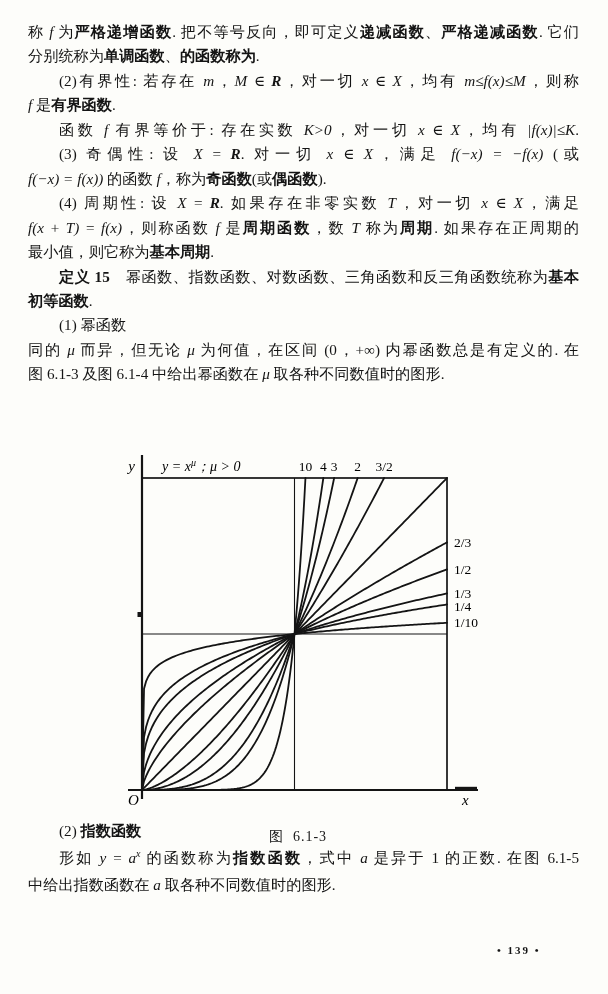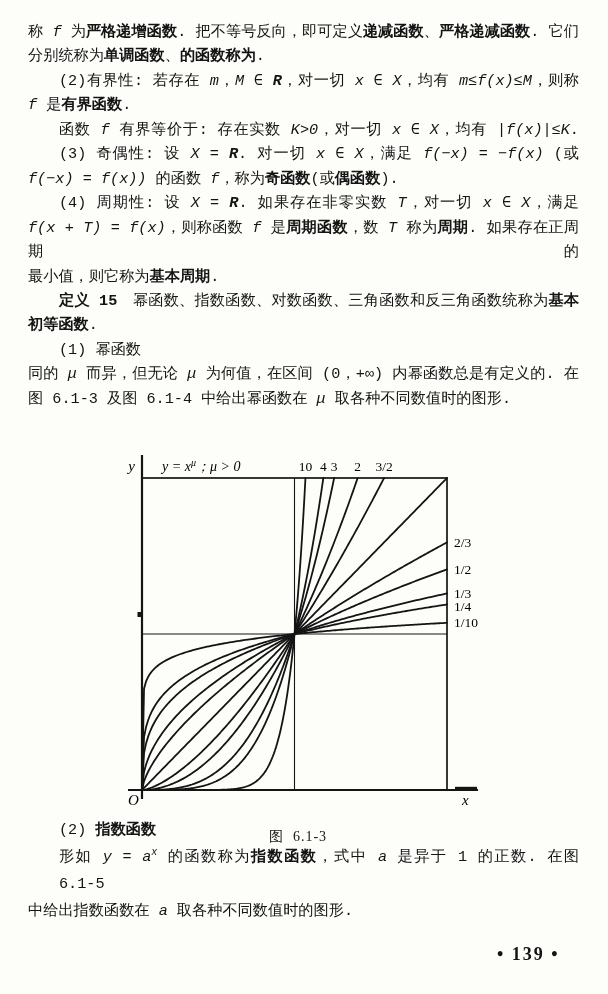--- a/index.html
+++ b/index.html
@@ -3,29 +3,29 @@
 <meta charset="utf-8">
 <style>
   html,body{margin:0;padding:0;background:#9a9a9a;}
   .page{
     position:relative;width:608px;height:994px;margin:0 auto;
     background:#fdfdfa;color:#141414;overflow:hidden;
     font-family:"Liberation Serif","DejaVu Serif",serif;
   }
   #top-text{position:absolute;left:28px;top:20px;width:551px;font-size:15.2px;line-height:24.45px;}
   #bottom-text{position:absolute;left:28px;top:817px;width:551px;font-size:15.2px;line-height:27px;}
-  .line{min-height:1em;font-family:Liberation Mono, monospace;}
+  .line{min-height:1em;}
   .line.ind{padding-left:31px;}
   .line.jf{text-align:justify;text-align-last:justify;}
   .bld{font-weight:bold;}
   .itl{font-style:italic;}
   .sp{font-size:10px;vertical-align:super;line-height:0;}
   .figure{position:absolute;left:88px;top:450px;width:420px;}
   .caption{text-align:center;margin-top:4px;font-size:14px;white-space:pre;letter-spacing:1px;}
-  .pageno{position:absolute;left:497px;top:944px;font-size:18px;font-weight:bold;letter-spacing:2px;}
+  .pageno{position:absolute;left:497px;top:944px;font-size:11px;font-weight:bold;letter-spacing:2px;}
   svg text{font-family:"Liberation Serif","DejaVu Serif",serif;}
 </style>
 </head>
 <body>
 
 <div class="page">
   <div id="top-text">
       <div class="line jf"><span>称 </span><span class="itl">f</span><span> 为</span><span class="bld">严格递增函数</span><span>. 把不等号反向，即可定义</span><span class="bld">递减函数</span><span>、</span><span class="bld">严格递减函数</span><span>. 它们</span></div>
       <div class="line"><span>分别统称为</span><span class="bld">单调函数</span><span>、</span><span class="bld">的函数称为</span><span>.</span></div>
       <div class="line ind jf"><span>(2)有界性: 若存在 </span><span class="itl">m</span><span>，</span><span class="itl">M</span><span> ∈ </span><span class="bld itl">R</span><span>，对一切 </span><span class="itl">x</span><span> ∈ </span><span class="itl">X</span><span>，均有 </span><span class="itl">m≤f(x)≤M</span><span>，则称</span></div>

